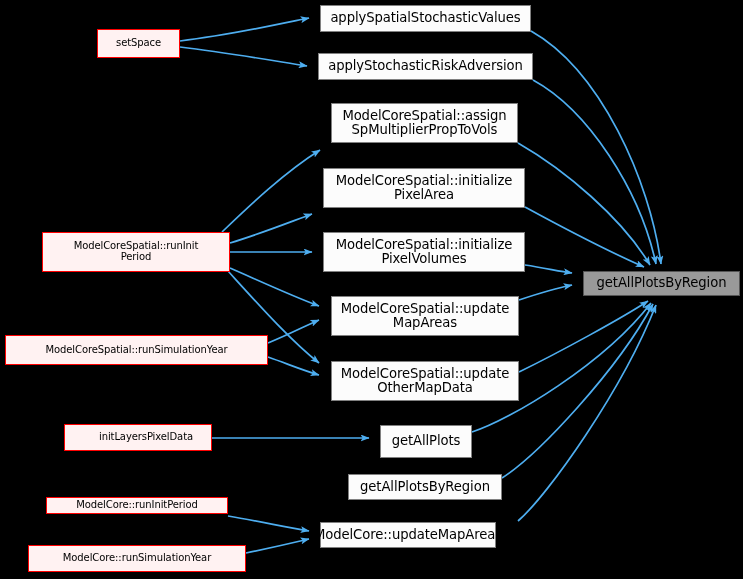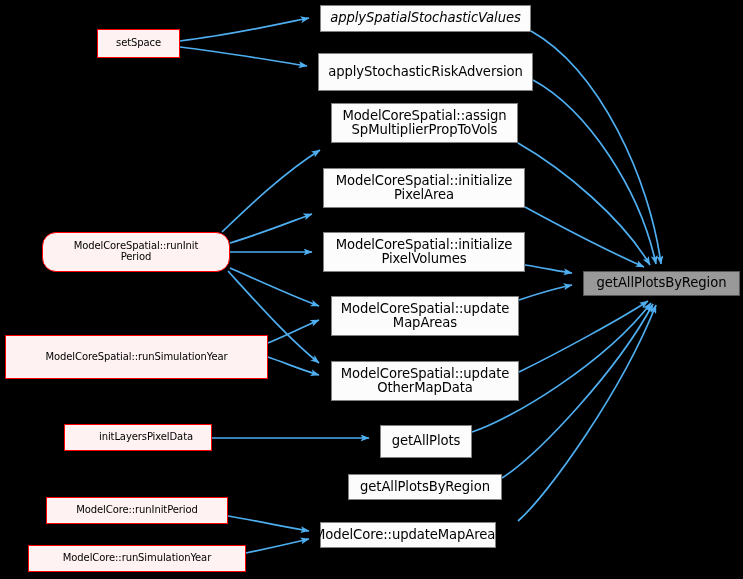--- a/index.html
+++ b/index.html
@@ -84,37 +84,37 @@
         <path d="M519,300 C540,293 557,288 572,285" marker-end="url(#arrow-head)"></path>
         <path d="M519,372 C560,352 622,318 648,301" marker-end="url(#arrow-head)"></path>
         <path d="M472,432 C510,420 604,364 651,303" marker-end="url(#arrow-head)"></path>
         <path d="M502,478 C538,455 617,371 653,304" marker-end="url(#arrow-head)"></path>
         <path d="M518,521 C548,495 622,391 656,305" marker-end="url(#arrow-head)"></path>
       </g>
   </svg>
 
   <div id="node-group">
       <div class="node node-caller" style="left: 97px; top: 29px; width: 83px; height: 29px;">setSpace</div>
-      <div class="node node-plain" style="left: 320px; top: 5px; width: 211px; height: 27px; font-style: italic;">applySpatialStochasticValues</div>
-      <div class="node node-plain" style="left: 318px; top: 53px; width: 215px; height: 38px; text-align: center;">applyStochasticRiskAdversion</div>
+      <div class="node node-plain" style="left: 320px; top: 5px; width: 211px; height: 27px;">applySpatialStochasticValues</div>
+      <div class="node node-plain" style="left: 318px; top: 53px; width: 215px; height: 27px; text-align: center;">applyStochasticRiskAdversion</div>
       <div class="node node-plain" style="left: 331px; top: 103px; width: 187px; height: 40px;">ModelCoreSpatial::assign
 SpMultiplierPropToVols</div>
       <div class="node node-plain" style="left: 323px; top: 168px; width: 202px; height: 40px;">ModelCoreSpatial::initialize
 PixelArea</div>
-      <div class="node node-caller" style="left: 42px; top: 232px; width: 188px; height: 40px; border-radius: 14px;">ModelCoreSpatial::runInit
+      <div class="node node-caller" style="left: 42px; top: 232px; width: 188px; height: 40px;">ModelCoreSpatial::runInit
 Period</div>
       <div class="node node-plain" style="left: 323px; top: 232px; width: 202px; height: 40px;">ModelCoreSpatial::initialize
 PixelVolumes</div>
       <div class="node node-target" style="left: 583px; top: 271px; width: 157px; height: 25px;">getAllPlotsByRegion</div>
       <div class="node node-plain" style="left: 331px; top: 296px; width: 188px; height: 40px;">ModelCoreSpatial::update
 MapAreas</div>
-      <div class="node node-caller" style="left: 5px; top: 335px; width: 263px; height: 44px;">ModelCoreSpatial::runSimulationYear</div>
+      <div class="node node-caller" style="left: 5px; top: 335px; width: 263px; height: 30px;">ModelCoreSpatial::runSimulationYear</div>
       <div class="node node-plain" style="left: 331px; top: 361px; width: 188px; height: 40px;">ModelCoreSpatial::update
 OtherMapData</div>
       <div class="node node-caller" style="left: 64px; top: 424px; width: 148px; height: 27px; padding-left: 16px;">initLayersPixelData</div>
       <div class="node node-plain" style="left: 380px; top: 425px; width: 92px; height: 33px;">getAllPlots</div>
       <div class="node node-plain" style="left: 348px; top: 474px; width: 154px; height: 26px;">getAllPlotsByRegion</div>
-      <div class="node node-caller" style="left: 46px; top: 497px; width: 182px; height: 27px;">ModelCore::runInitPeriod</div>
+      <div class="node node-caller" style="left: 46px; top: 497px; width: 182px; height: 17px;">ModelCore::runInitPeriod</div>
       <div class="node node-plain" style="left: 320px; top: 522px; width: 176px; height: 26px;">ModelCore::updateMapAreas</div>
       <div class="node node-caller" style="left: 28px; top: 545px; width: 218px; height: 27px;">ModelCore::runSimulationYear</div>
     </div>
 
 </div>
 
 </body></html>

